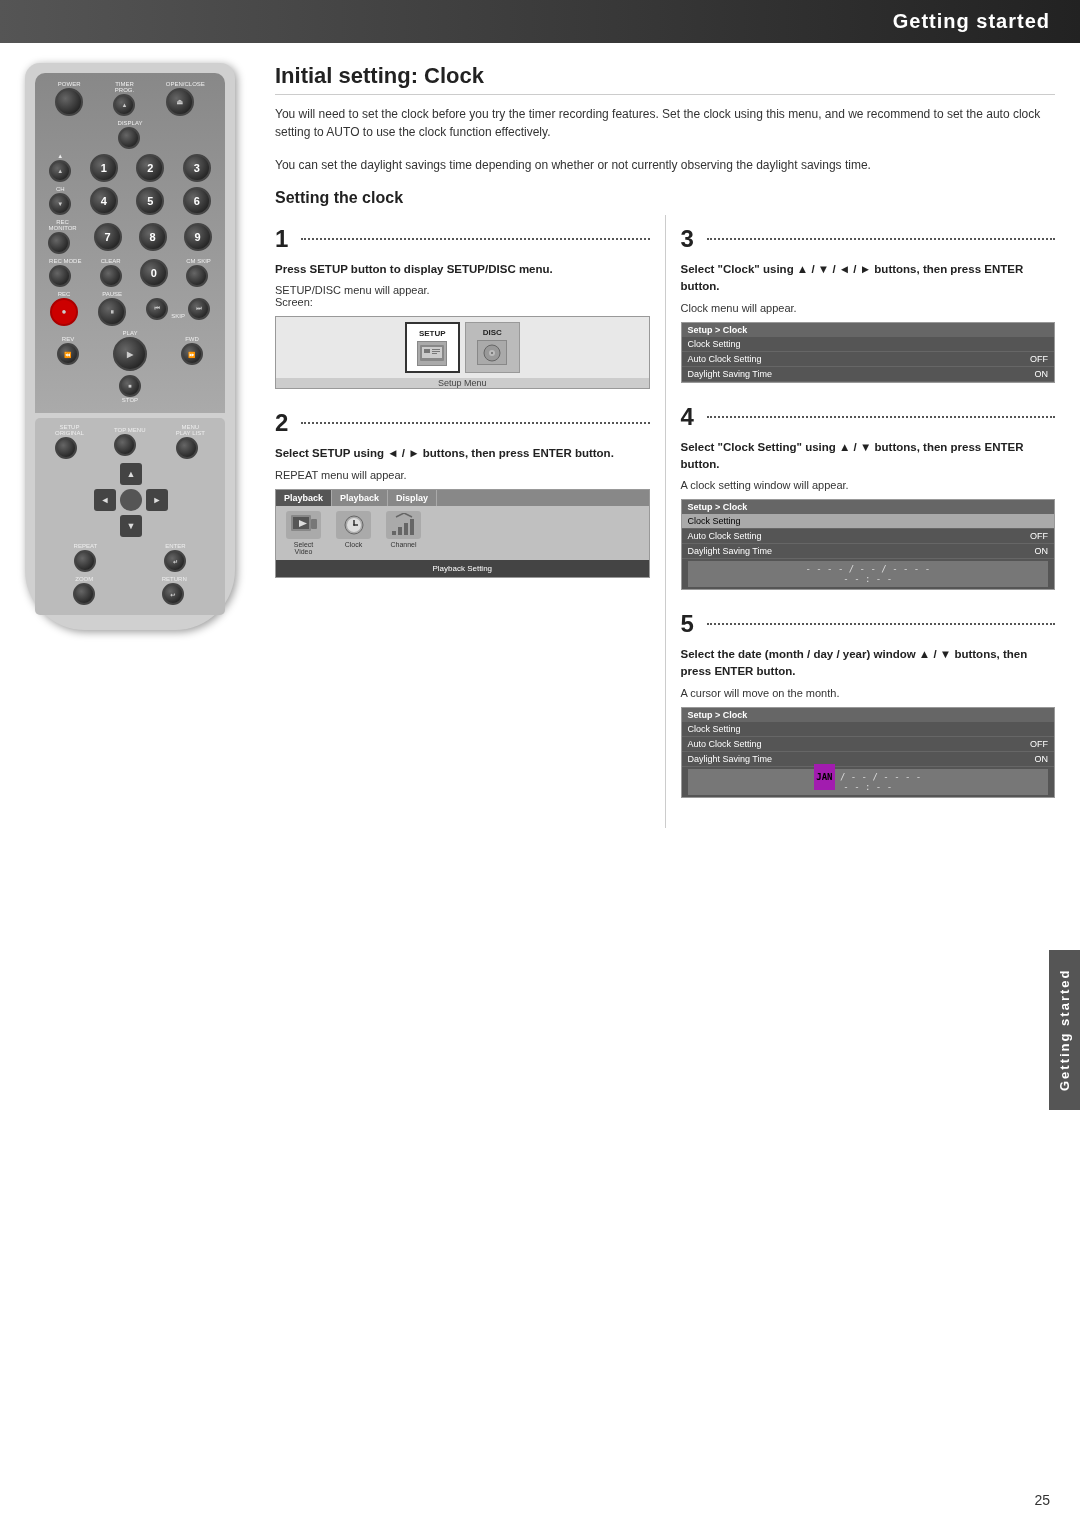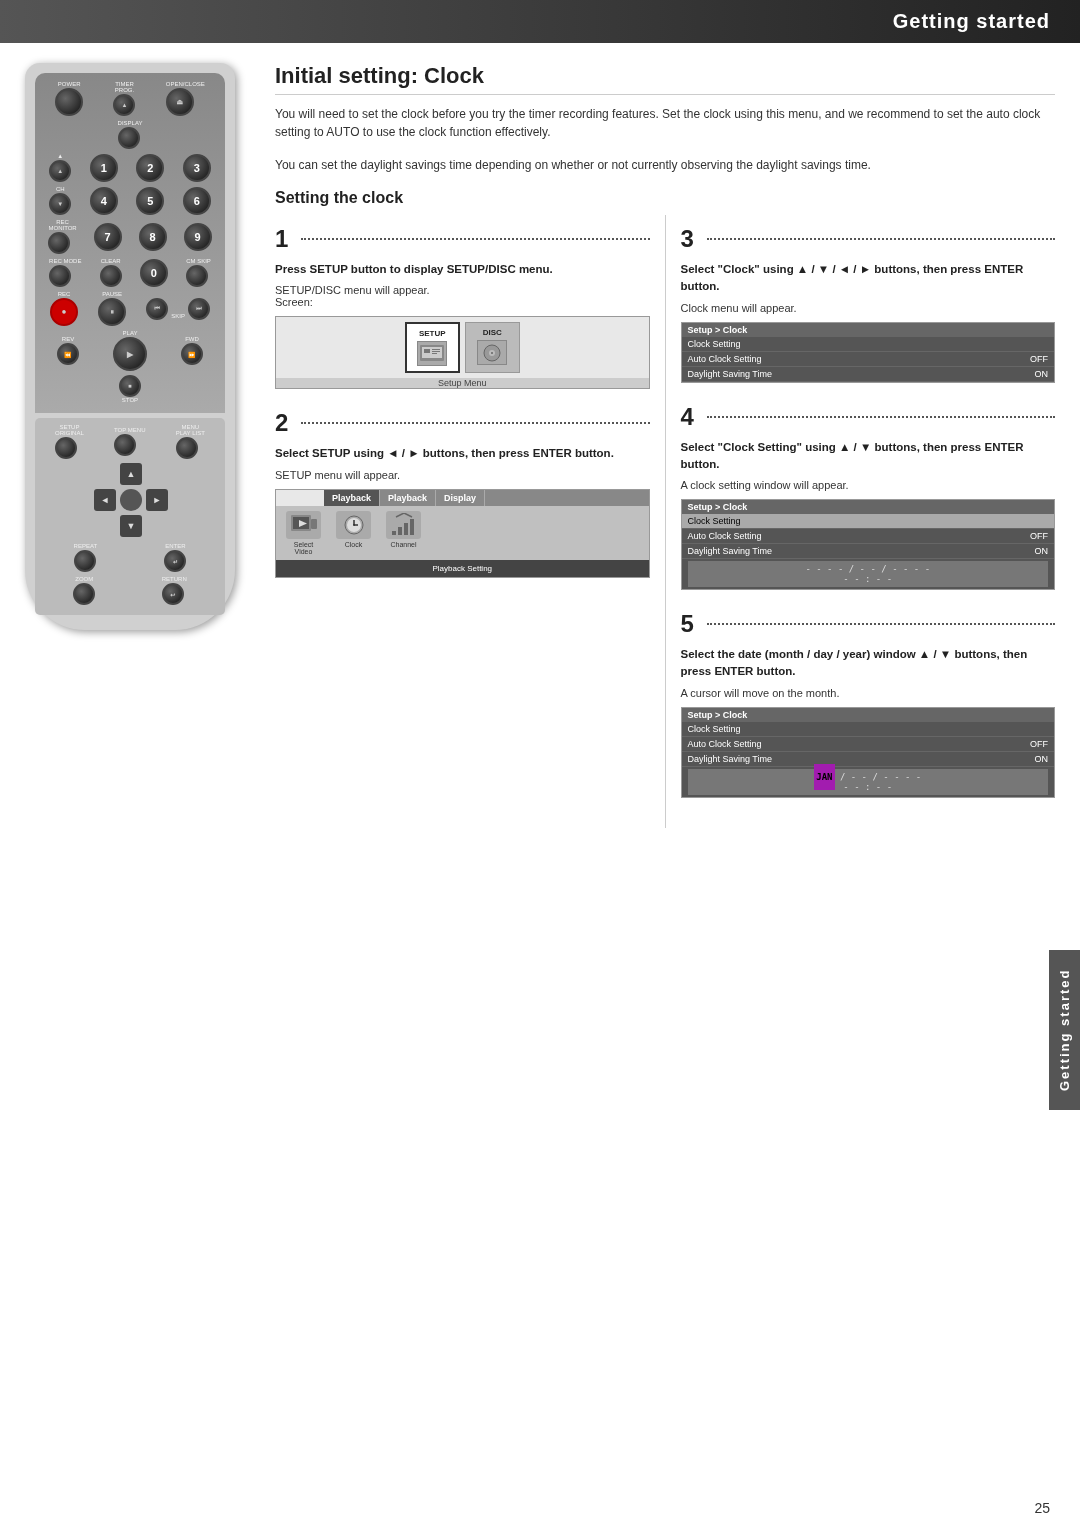--- a/index.html
+++ b/index.html
@@ -251,21 +251,20 @@
       border: 1px solid #999;
       background: #e8e8e8;
       margin: 8px 0;
       font-size: 10px;
       overflow: hidden;
     }
 
     .setup-menu-tabs {
       display: flex;
       background: #888;
-      margin-left: 48px;
     }
 
     .setup-menu-tab {
       padding: 3px 8px;
       font-size: 9px;
       color: #fff;
       border-right: 1px solid #aaa;
       font-weight: bold;
     }
 
@@ -342,21 +341,21 @@
       color: #ddd;
       text-align: center;
       padding: 3px;
       font-size: 9px;
       margin: 2px 6px;
       font-family: monospace;
     }
 
     .page-number {
       position: absolute;
-      bottom: 12px;
+      bottom: 20px;
       right: 30px;
       font-size: 14px;
       color: #333;
     }
 
     .two-col-layout {
       display: flex;
       gap: 0;
       flex: 1;
     }
@@ -624,21 +623,21 @@
         </div>
 
         <div class="step-section">
           <div class="step-title-row">
             <span class="step-num">2</span>
             <div class="dot-sep"></div>
           </div>
           <p class="step-instruction">
             <strong>Select SETUP using ◄ / ► buttons, then press ENTER button.</strong>
           </p>
-          <p class="step-note">SETUP menu will appear.</p>
+          <p class="step-note">REPEAT menu will appear.</p>
 
           <div class="setup-menu-mockup">
             <div class="setup-menu-tabs">
               <div class="setup-menu-tab active">Playback</div>
               <div class="setup-menu-tab">Playback</div>
               <div class="setup-menu-tab">Display</div>
             </div>
             <div class="setup-menu-icons">
               <div class="setup-menu-icon">
                 <div class="setup-menu-icon-img">

